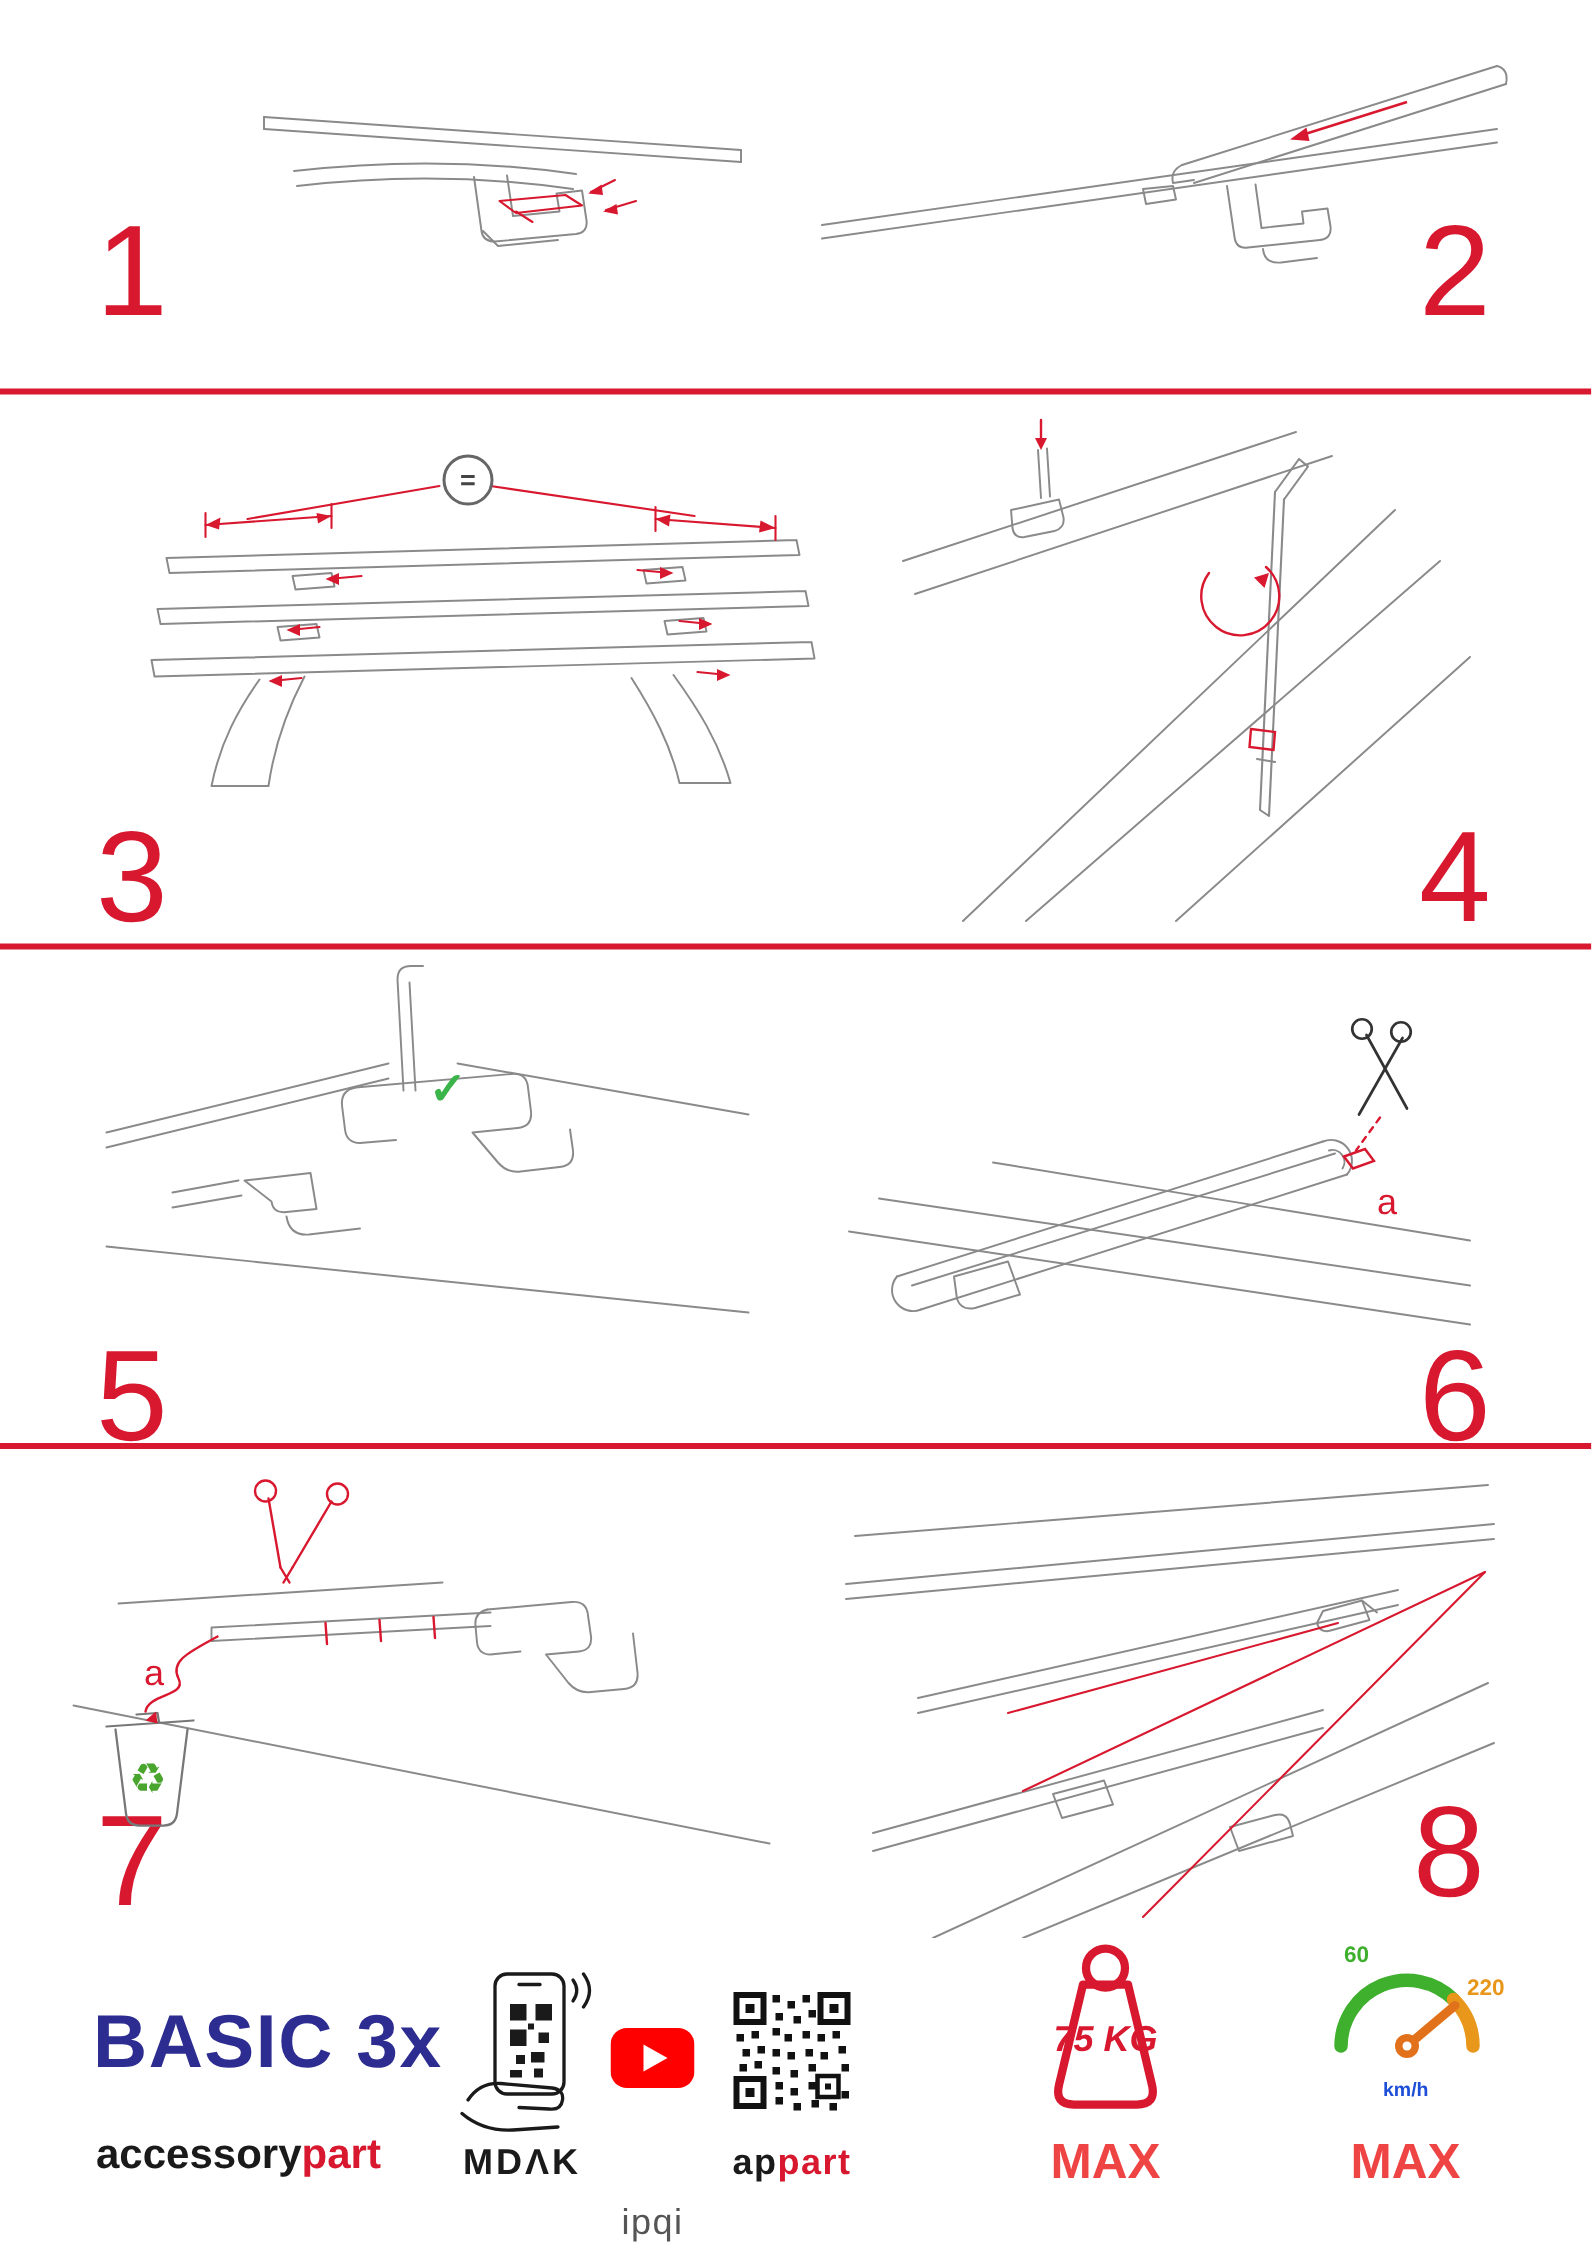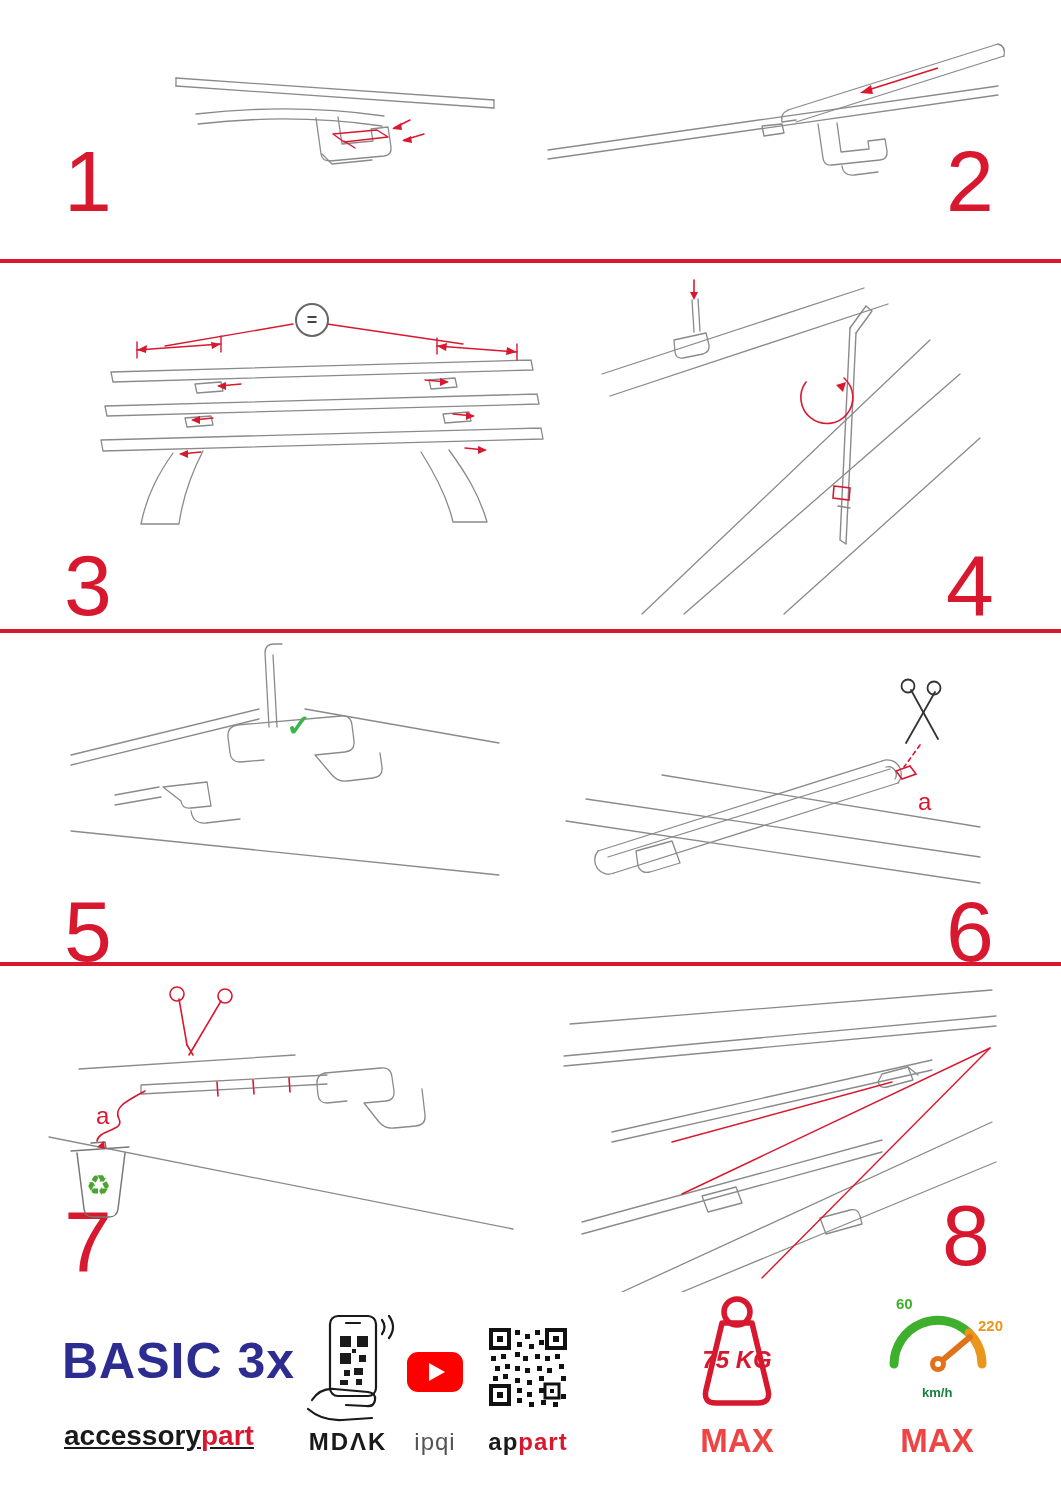--- a/index.html
+++ b/index.html
@@ -30,38 +30,38 @@
     display:flex;align-items:center;justify-content:center;
     font-size:18px;font-weight:700;color:#444;background:#fff;
   }
   .check{position:absolute;color:#3bb54a;font-size:30px;font-weight:700;}
   .a-label{position:absolute;color:#d8182f;font-size:24px;}
   .recycle{position:absolute;color:#4aa52e;font-size:28px;line-height:1;}
   .brand-title{
     position:absolute;color:#2d2d91;font-size:50px;font-weight:700;
     letter-spacing:1px;line-height:1;
   }
-  .brand-sub{position:absolute;font-size:28px;font-weight:700;color:#1a1a1a;line-height:1;text-decoration:underline;}
+  .brand-sub{position:absolute;font-size:28px;font-weight:700;color:#1a1a1a;line-height:1;}
   .brand-sub .red,.app-red{color:#d8182f;}
   .partner-label{
     position:absolute;font-size:24px;font-weight:700;color:#1a1a1a;
     letter-spacing:2px;text-align:center;line-height:1;
   }
-  .partner-label.thin{font-weight:400;color:#555;letter-spacing:1px;}
+  .partner-label.thin{font-weight:400;color:#555;letter-spacing:1px;margin-top:40px;}
   .weight-value{
     position:absolute;left:672px;top:1348px;width:130px;text-align:center;
     color:#d8182f;font-weight:700;font-size:24px;line-height:1;font-style:italic;
   }
   .max-label{
     position:absolute;width:130px;text-align:center;
     font-size:33px;font-weight:700;color:#ef4444;line-height:1;
   }
   .tick-low{position:absolute;color:#3faf2e;font-weight:700;font-size:15px;line-height:1;}
   .tick-high{position:absolute;color:#e8971a;font-weight:700;font-size:15px;line-height:1;}
-  .speed-unit{position:absolute;color:#15803d;font-size:13px;font-weight:700;line-height:1;}
+  .speed-unit{position:absolute;color:#1d4ed8;font-size:13px;font-weight:700;line-height:1;}
 </style>
 </head>
 <body>
 
 <div class="page">
 
   <div class="step-num" style="left:64px;top:138px;">1</div>
   <div class="step-num" style="left:946px;top:138px;">2</div>
   <div class="step-num" style="left:64px;top:542px;">3</div>
   <div class="step-num" style="left:946px;top:542px;">4</div>

